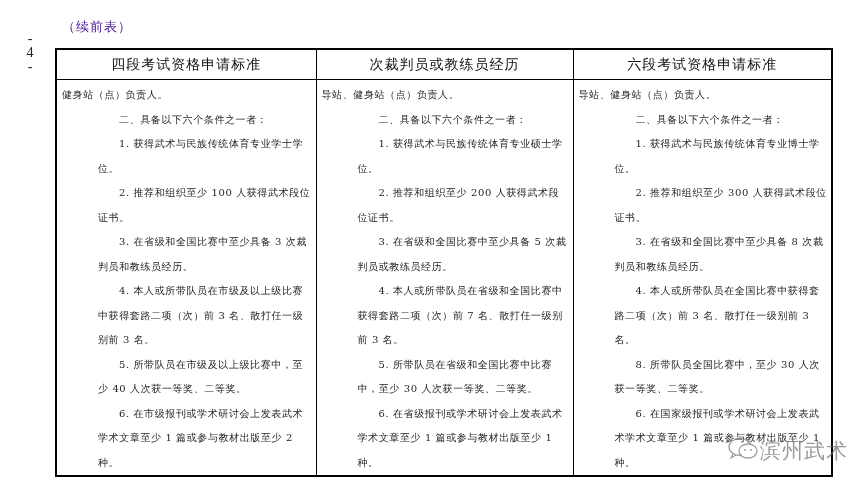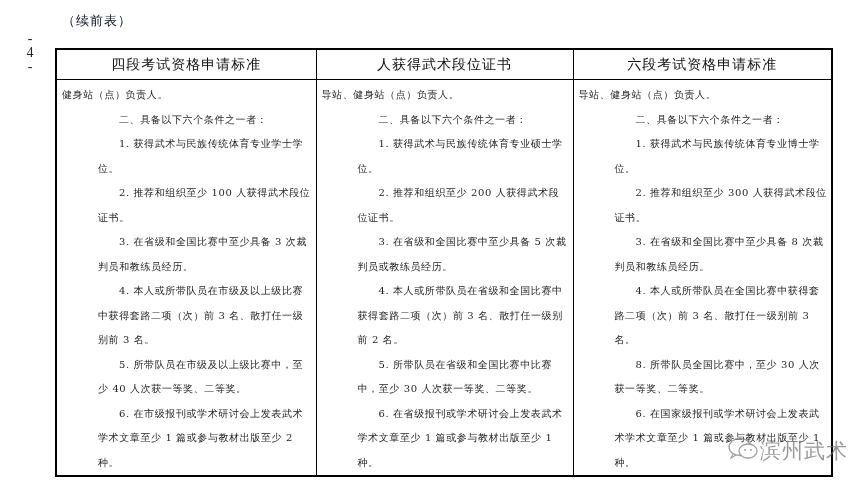--- a/index.html
+++ b/index.html
@@ -8,22 +8,22 @@
       font-family: "DejaVu Serif", "Liberation Serif", serif;
       color: #1a1a1a;
     }
     .page-number {
       position: absolute; left: 22px; top: 32px; width: 16px;
       font-family: "Liberation Serif", serif; font-size: 14px;
       color: #222; text-align: center; line-height: 14px;
     }
     .page-number span { display: block; }
     .continued {
-      position: absolute; left: 62px; top: 12px;
-      font-size: 13px; color: #0f172a; letter-spacing: 1px;
+      position: absolute; left: 62px; top: 18px;
+      font-size: 13px; color: #4c1d95; letter-spacing: 1px;
     }
     table.doc {
       position: absolute; left: 55px; top: 48px;
       width: 776px; height: 428px;
       border-collapse: collapse;
       table-layout: fixed;
       border: 2px solid #000;
     }
     table.doc th {
       height: 29px;
@@ -72,21 +72,21 @@
 
 <table class="doc">
   <colgroup>
     <col style="width:260px">
     <col style="width:257px">
     <col style="width:259px">
   </colgroup>
   <thead>
     <tr>
       <th>四段考试资格申请标准</th>
-      <th>人获得武术段位证书</th>
+      <th>次裁判员或教练员经历</th>
       <th>六段考试资格申请标准</th>
     </tr>
   </thead>
   <tbody>
     <tr>
       <td>
           <p class="para">健身站（点）负责人。</p>
           <p class="para indent">二、具备以下六个条件之一者：</p>
           <p class="para indent">1. 获得武术与民族传统体育专业学士学位。</p>
           <p class="para indent">2. 推荐和组织至少 100 人获得武术段位证书。</p>
@@ -94,21 +94,21 @@
           <p class="para indent">4. 本人或所带队员在市级及以上级比赛中获得套路二项（次）前 3 名、散打任一级别前 3 名。</p>
           <p class="para indent">5. 所带队员在市级及以上级比赛中，至少 40 人次获一等奖、二等奖。</p>
           <p class="para indent">6. 在市级报刊或学术研讨会上发表武术学术文章至少 1 篇或参与教材出版至少 2 种。</p>
         </td>
       <td>
           <p class="para">导站、健身站（点）负责人。</p>
           <p class="para indent">二、具备以下六个条件之一者：</p>
           <p class="para indent">1. 获得武术与民族传统体育专业硕士学位。</p>
           <p class="para indent">2. 推荐和组织至少 200 人获得武术段位证书。</p>
           <p class="para indent">3. 在省级和全国比赛中至少具备 5 次裁判员或教练员经历。</p>
-          <p class="para indent">4. 本人或所带队员在省级和全国比赛中获得套路二项（次）前 3 名、散打任一级别前 2 名。</p>
+          <p class="para indent">4. 本人或所带队员在省级和全国比赛中获得套路二项（次）前 7 名、散打任一级别前 3 名。</p>
           <p class="para indent">5. 所带队员在省级和全国比赛中比赛中，至少 30 人次获一等奖、二等奖。</p>
           <p class="para indent">6. 在省级报刊或学术研讨会上发表武术学术文章至少 1 篇或参与教材出版至少 1 种。</p>
         </td>
       <td>
           <p class="para">导站、健身站（点）负责人。</p>
           <p class="para indent">二、具备以下六个条件之一者：</p>
           <p class="para indent">1. 获得武术与民族传统体育专业博士学位。</p>
           <p class="para indent">2. 推荐和组织至少 300 人获得武术段位证书。</p>
           <p class="para indent">3. 在省级和全国比赛中至少具备 8 次裁判员和教练员经历。</p>
           <p class="para indent">4. 本人或所带队员在全国比赛中获得套路二项（次）前 3 名、散打任一级别前 3 名。</p>

